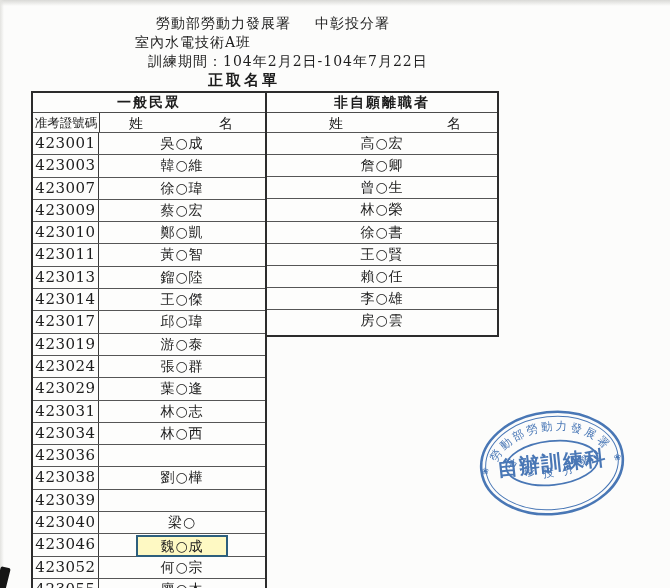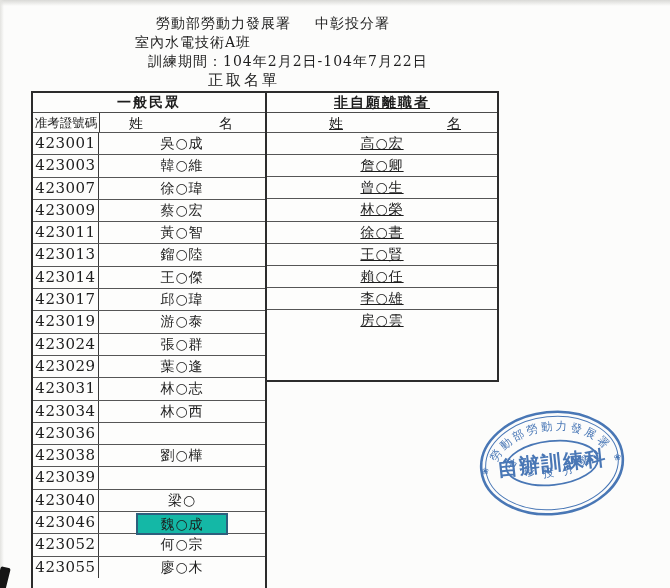--- a/index.html
+++ b/index.html
@@ -17,26 +17,26 @@
   .scan-blot{position:absolute;left:-2px;top:567px;width:10px;height:24px;
     background:#151515;transform:rotate(14deg);border-radius:2px;}
 
   
   .hline{position:absolute;white-space:nowrap;font-size:14px;letter-spacing:1px;}
   .hflex{display:flex;}
   .h1{left:156px;top:15px;}
   .h1{gap:24px;}
   .h2{left:135px;top:34px;gap:38px;}
   .h3{left:148px;top:53px;}
-  .h4{left:208px;top:71px;font-weight:normal;font-size:15px;letter-spacing:3px;}
+  .h4{left:208px;top:71px;font-weight:bold;font-size:15px;letter-spacing:3px;}
 
   
   .tbl{position:absolute;background:#fdfdfc;border:2px solid #2c2c2c;box-sizing:border-box;}
   .tbl-left{left:31px;top:91px;width:236px;height:520px;}
-  .tbl-right{left:265px;top:91px;width:234px;height:291px;text-decoration:underline;}
+  .tbl-right{left:265px;top:91px;width:234px;height:246px;}
   .grouphead{height:19px;line-height:19px;text-align:center;font-weight:bold;
     font-size:14px;letter-spacing:2px;}
   .subhead{height:20px;line-height:20px;border-top:1px solid #4c4c4c;display:flex;
     font-size:13px;box-sizing:border-box;gap:20px;}
   .subhead .idh{width:67px;border-right:1px solid #3a3a3a;text-align:center;
     letter-spacing:0;box-sizing:border-box;font-size:12.5px;}
   .subhead .nameh{flex:1;display:flex;justify-content:space-between;
     box-sizing:border-box;font-size:14px;}
   .tbl-left .nameh{padding:0 32px 0 9px;}
   .tbl-right .nameh{padding:0 36px 0 62px;}
@@ -91,20 +91,24 @@
       </div>
       <div class="trow">
         <div class="cell-id">423007</div>
         <div class="cell-name">徐○瑋</div>
       </div>
       <div class="trow">
         <div class="cell-id">423009</div>
         <div class="cell-name">蔡○宏</div>
       </div>
       <div class="trow">
+        <div class="cell-id">423010</div>
+        <div class="cell-name">鄭○凱</div>
+      </div>
+      <div class="trow">
         <div class="cell-id">423011</div>
         <div class="cell-name">黃○智</div>
       </div>
       <div class="trow">
         <div class="cell-id">423013</div>
         <div class="cell-name">鎦○陸</div>
       </div>
       <div class="trow">
         <div class="cell-id">423014</div>
         <div class="cell-name">王○傑</div>
@@ -142,21 +146,21 @@
       </div>
       <div class="trow">
         <div class="cell-id">423039</div>
       </div>
       <div class="trow">
         <div class="cell-id">423040</div>
         <div class="cell-name">梁○</div>
       </div>
       <div class="trow">
         <div class="cell-id">423046</div>
-        <div class="cell-name"><div class="hl" style="background: #14b8a6; border: 2.5px solid rgb(45, 95, 125);">魏○成</div></div>
+        <div class="cell-name"><div class="hl" style="background: #fef9c3; border: 2.5px solid rgb(45, 95, 125);">魏○成</div></div>
       </div>
       <div class="trow">
         <div class="cell-id">423052</div>
         <div class="cell-name">何○宗</div>
       </div>
       <div class="trow">
         <div class="cell-id">423055</div>
         <div class="cell-name">廖○木</div>
       </div>
     </div>

